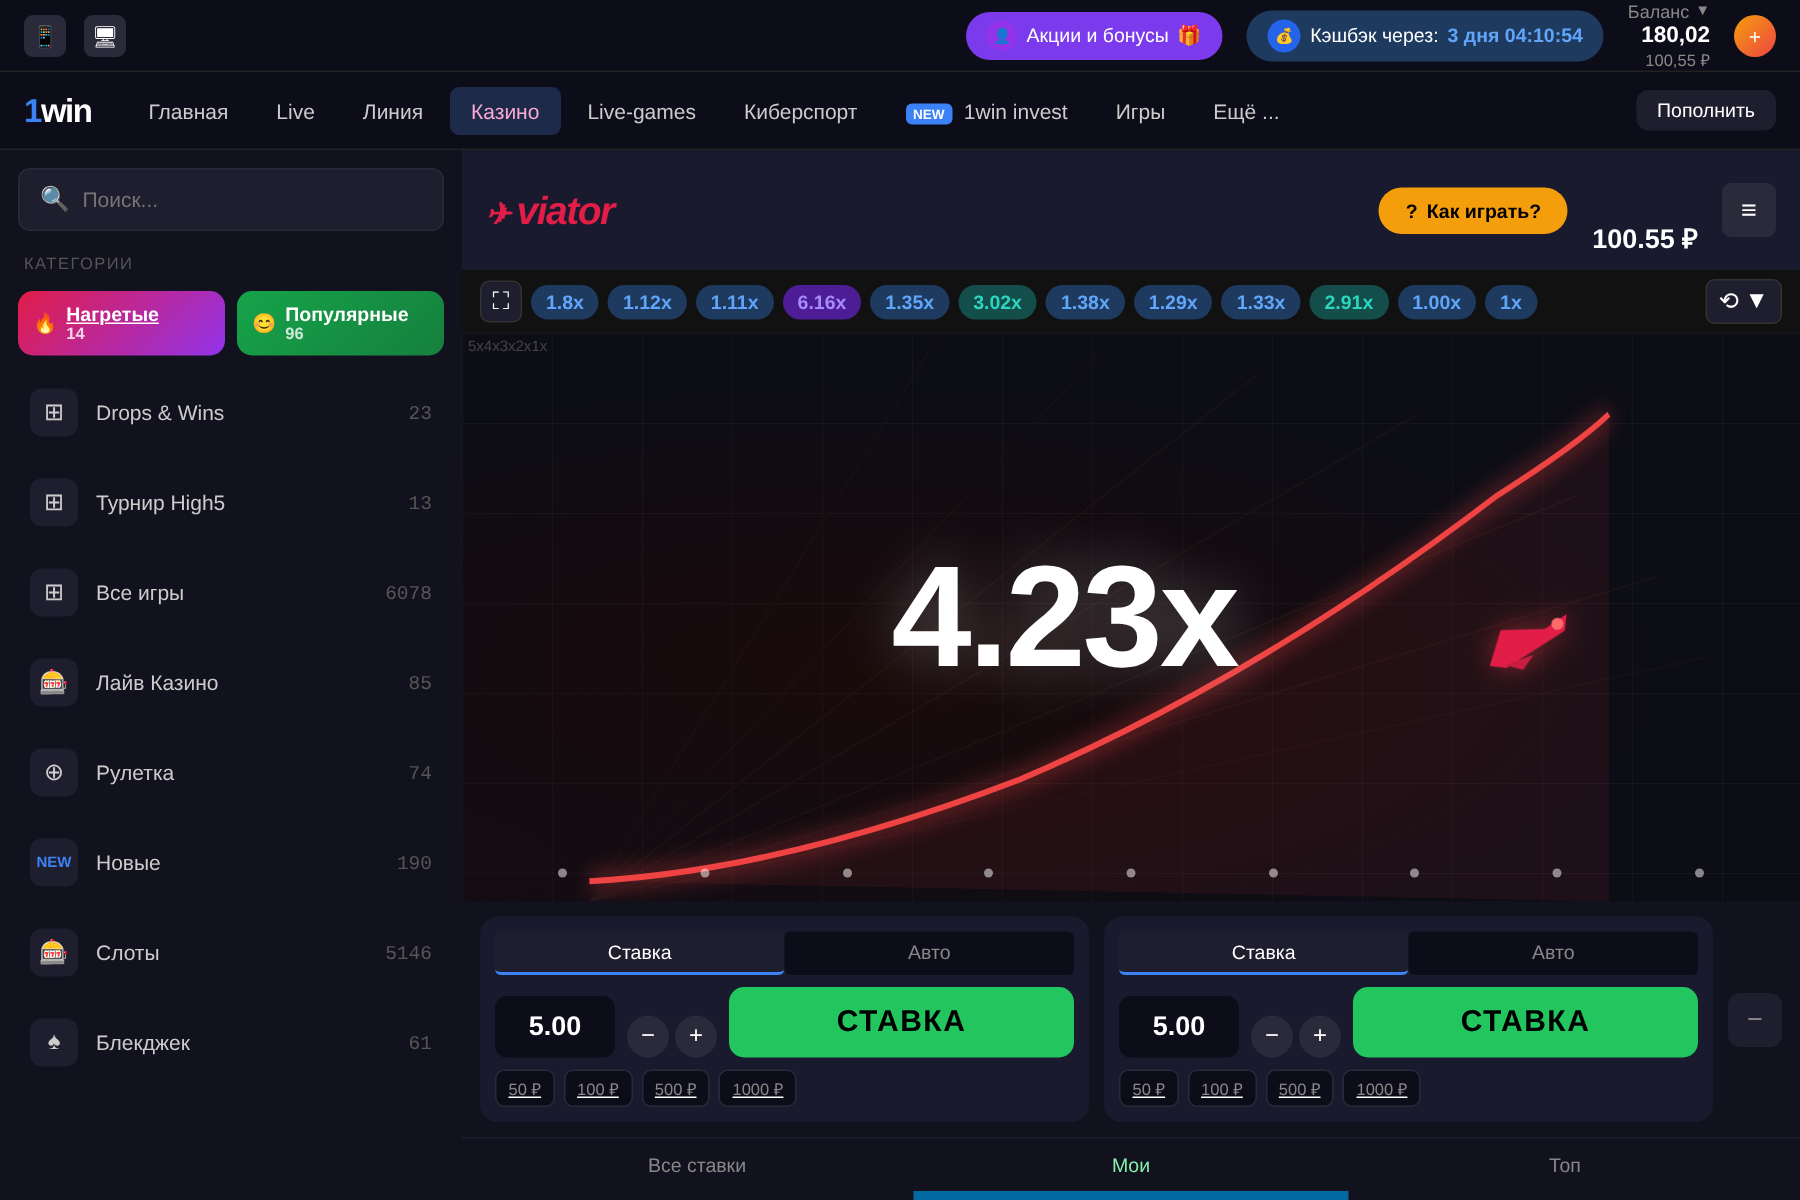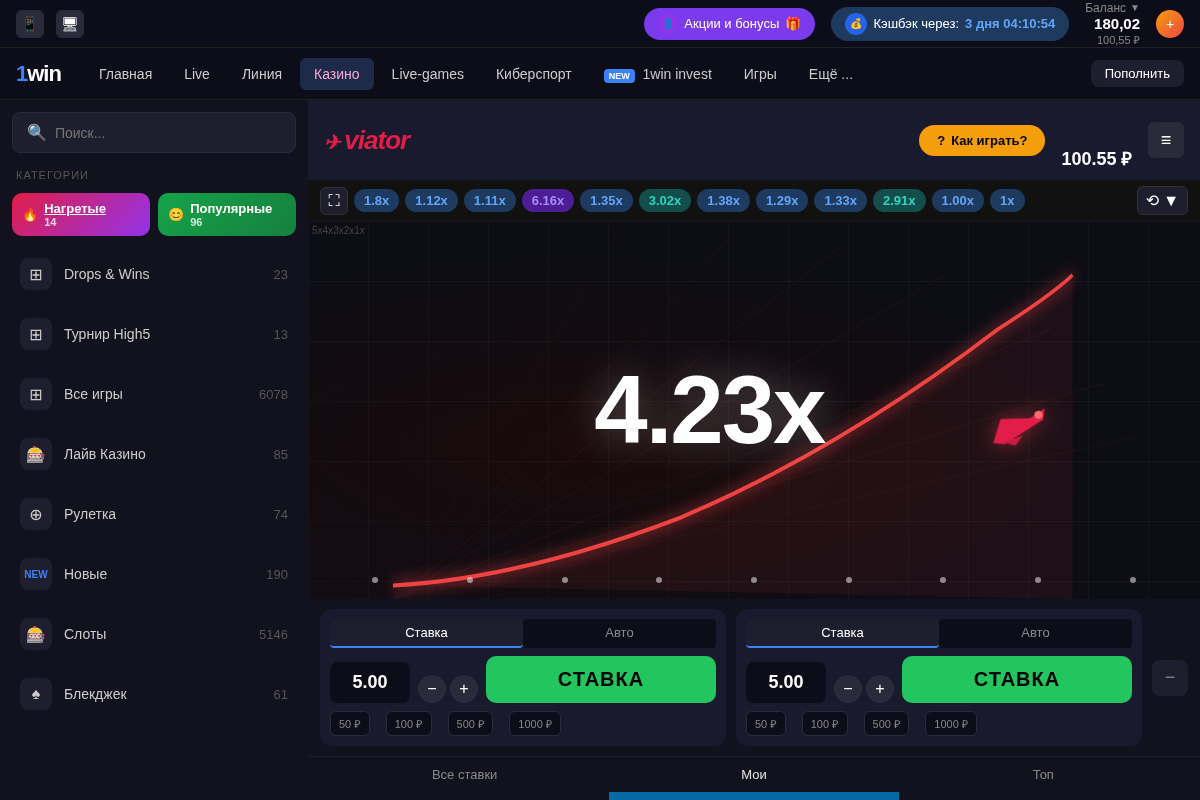--- a/index.html
+++ b/index.html
@@ -95,21 +95,21 @@
     }
     .sidebar-item-icon {
       width: 32px; height: 32px;
       background: #1e1e2e;
       border-radius: 8px;
       display: flex; align-items: center; justify-content: center;
       font-size: 16px;
       flex-shrink: 0;
     }
     .sidebar-item-label { flex: 1; }
-    .sidebar-item-count { color: #555; font-size: 13px; }
+    .sidebar-item-count { color: #555; font-size: 13px; font-family: Liberation Mono, monospace; }
 
     
     .game-area {
       flex: 1;
       background: #1a1a2e;
       display: flex;
       flex-direction: column;
       overflow: hidden;
     }
 
@@ -262,21 +262,21 @@
       background: #22c55e;
       border: none;
       border-radius: 10px;
       color: #000;
       font-size: 20px;
       font-weight: 900;
       cursor: pointer;
       padding: 12px;
       letter-spacing: 1px;
     }
-    .quick-amounts { display: flex; gap: 16px; flex-wrap: wrap; }
+    .quick-amounts { display: flex; gap: 6px; flex-wrap: wrap; text-decoration: underline; }
     .quick-amt {
       background: #0d0d1a;
       border: 1px solid #2a2a3a;
       border-radius: 6px;
       padding: 4px 8px;
       font-size: 11px;
       color: #888;
       cursor: pointer;
     }
     .minus-btn {
@@ -300,21 +300,21 @@
     }
     .bottom-tab {
       flex: 1;
       padding: 10px;
       text-align: center;
       font-size: 13px;
       color: #888;
       cursor: pointer;
       border-bottom: 2px solid transparent;
     }
-    .bottom-tab.active { color: #e5e5e5; border-bottom: 8px solid #0369a1; }
+    .bottom-tab.active { color: #86efac; border-bottom: 6px solid #0369a1; }
 
     
     .sidebar::-webkit-scrollbar { width: 4px; }
     .sidebar::-webkit-scrollbar-track { background: #12121f; }
     .sidebar::-webkit-scrollbar-thumb { background: #2a2a3a; border-radius: 2px; }
   </style>
 </head>
 <body>
 
 <div class="top-bar">

